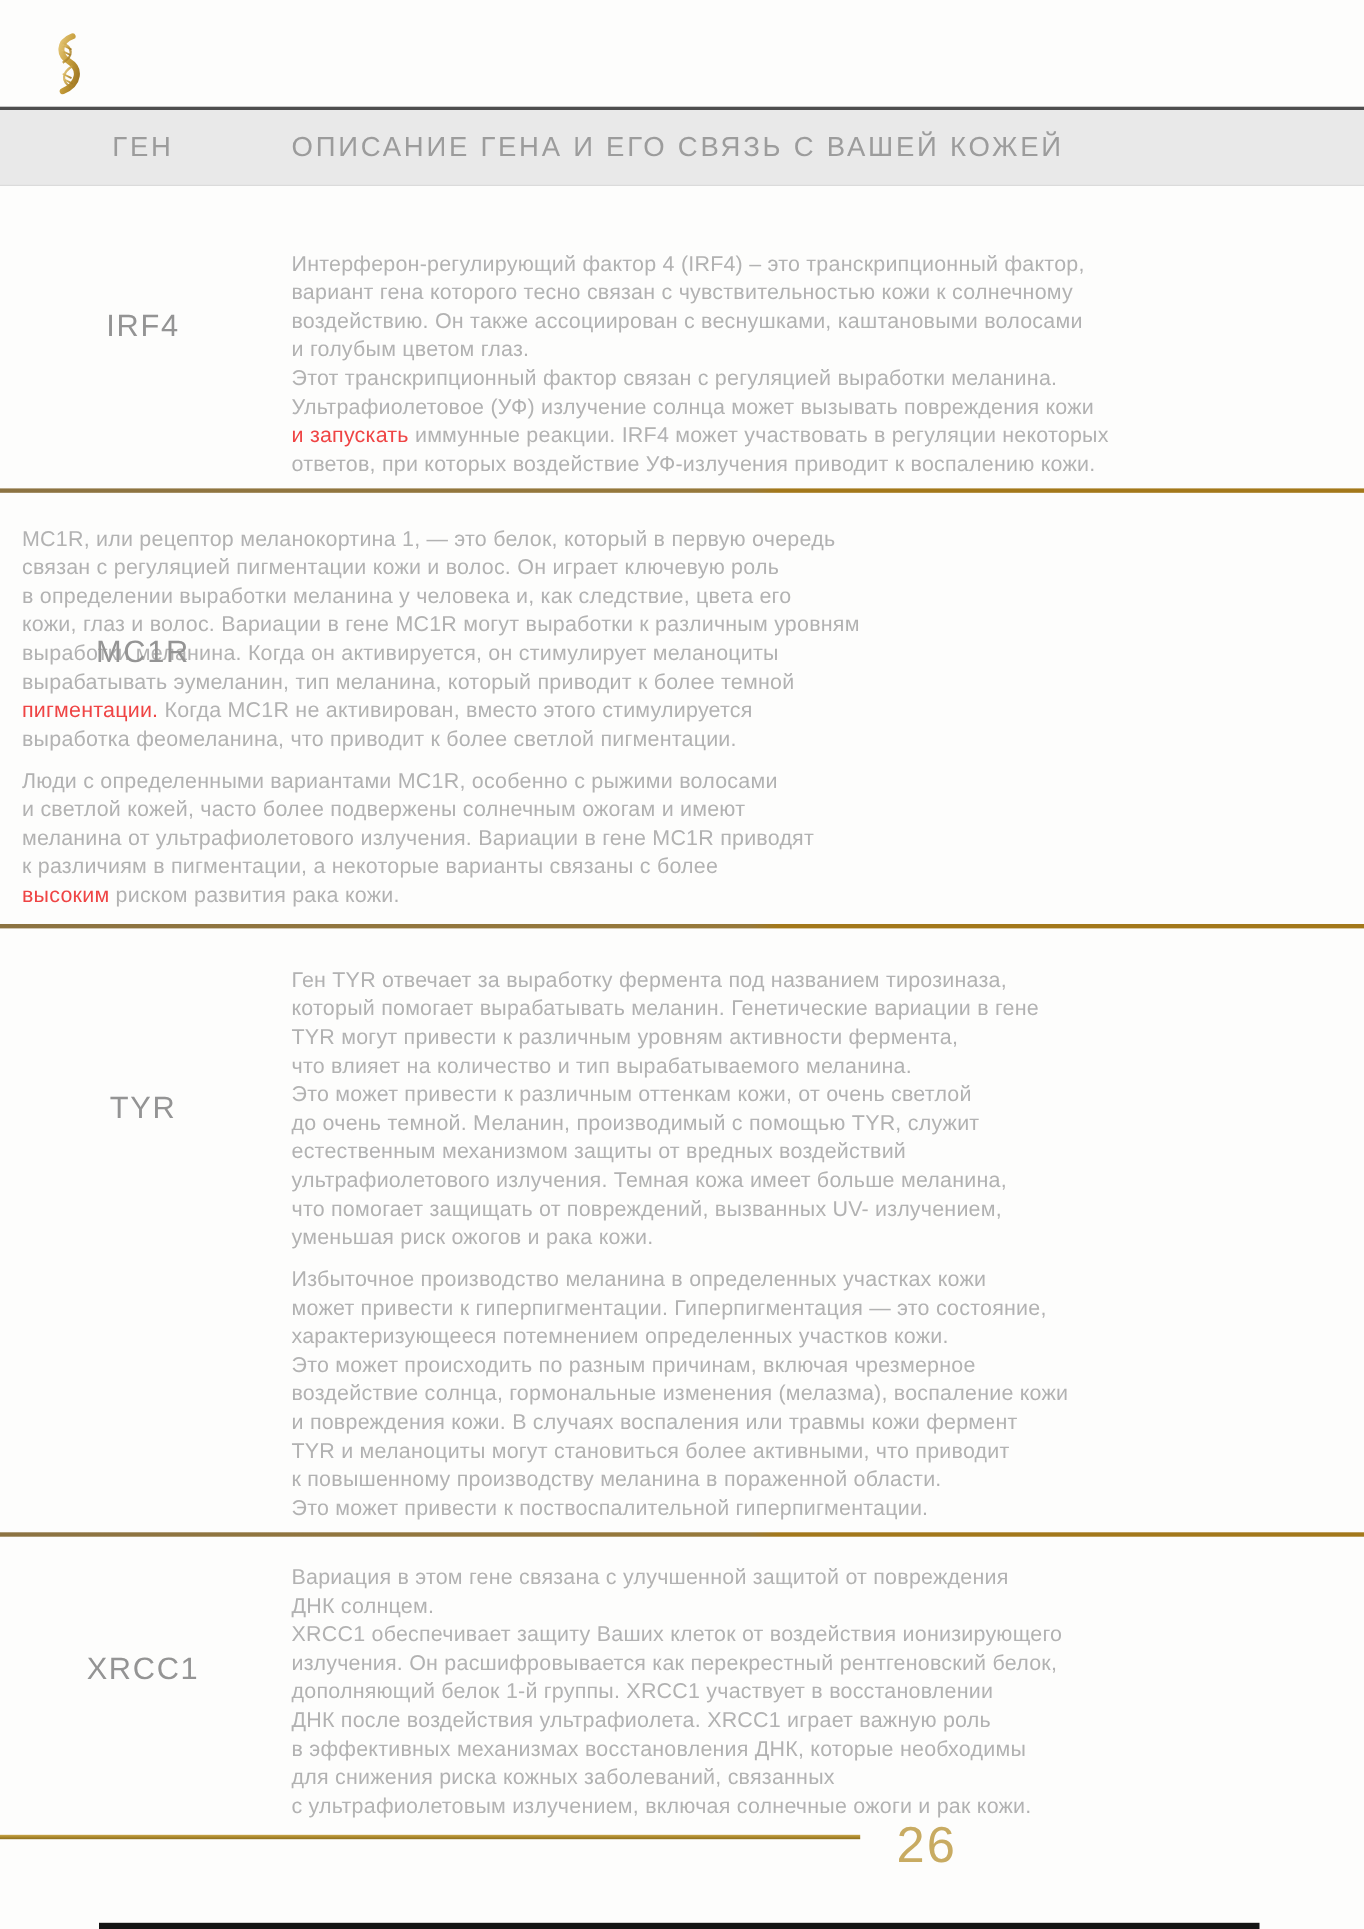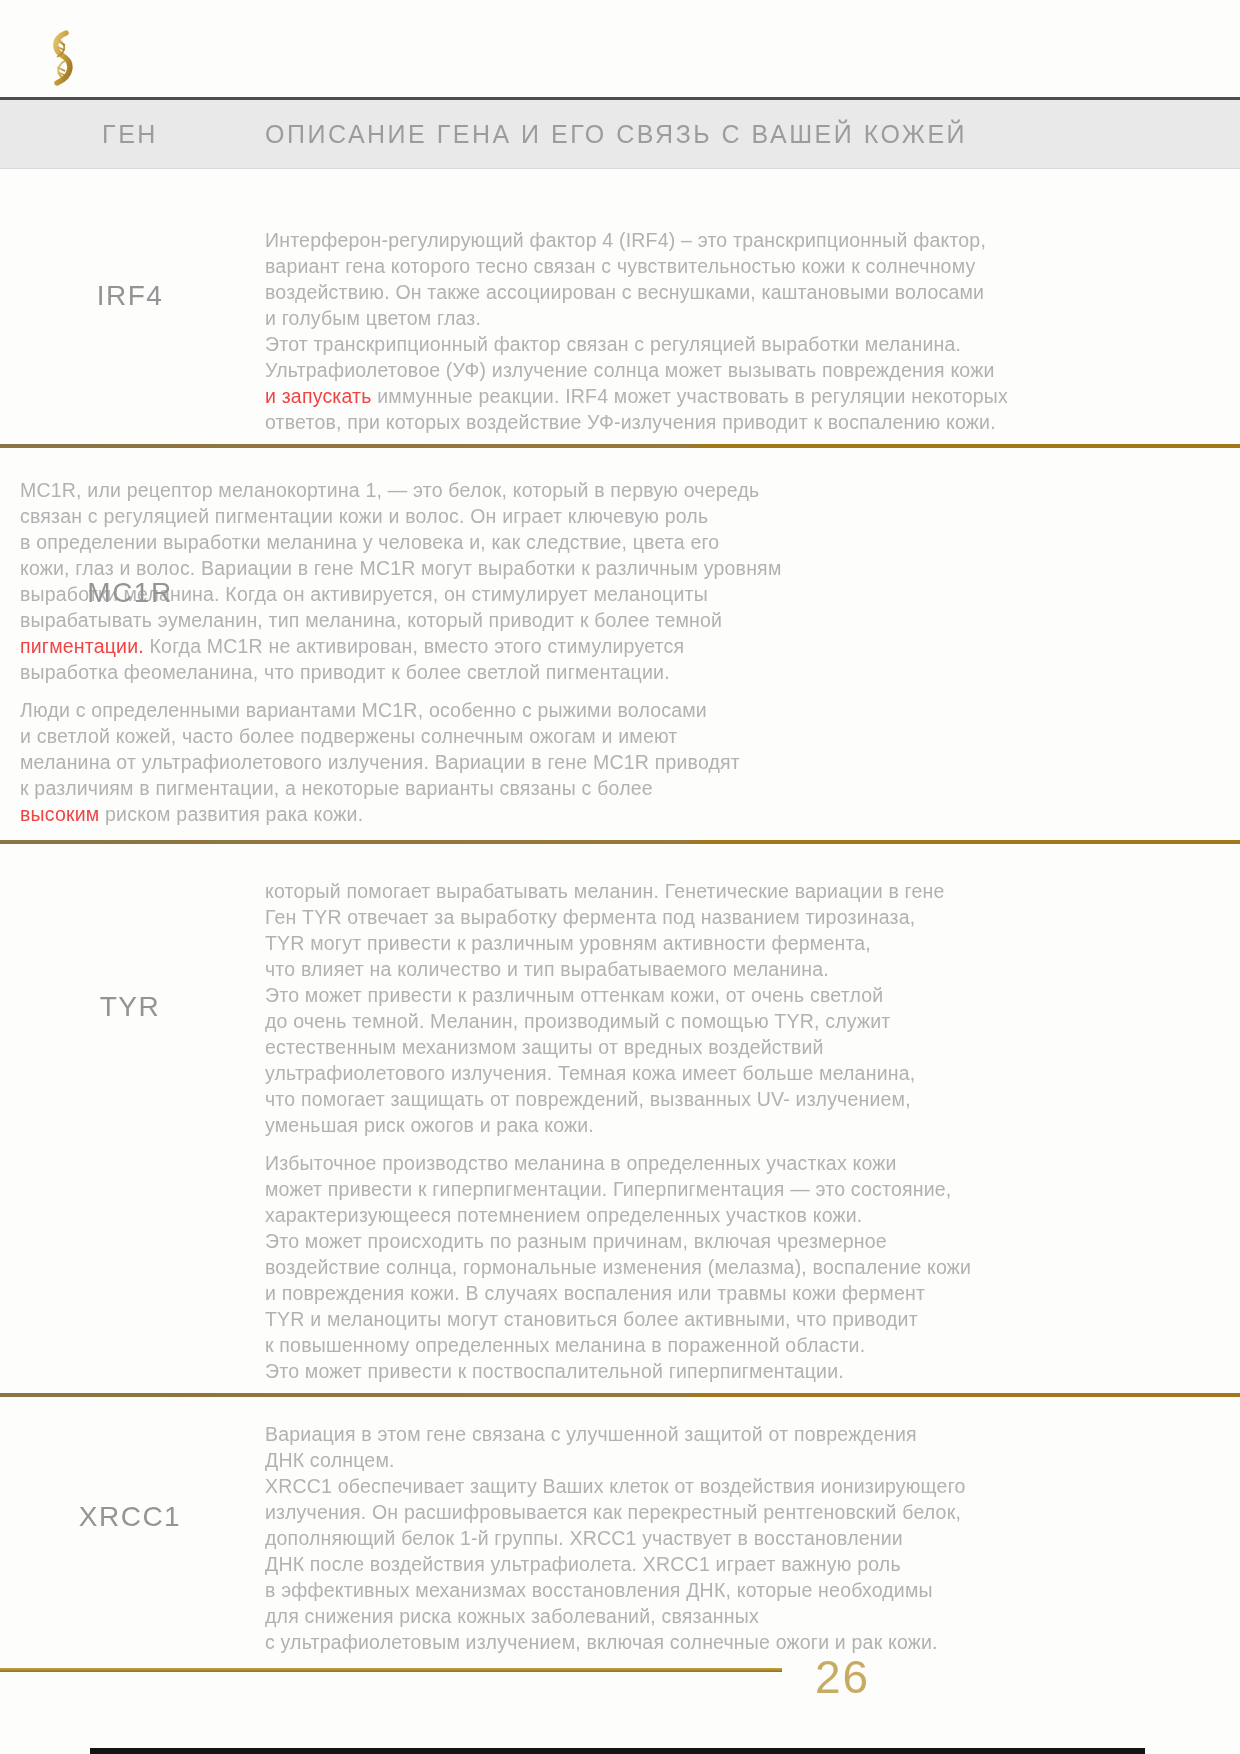--- a/index.html
+++ b/index.html
@@ -133,40 +133,40 @@
             <div class="line">к различиям в пигментации, а некоторые варианты связаны с более</div>
             <div class="line"><span class="b">высоким</span><span> риском развития рака кожи.</span></div>
           </div>
         </div>
   </div>
 
   <div class="row row-tyr">
     <div class="gene-cell">TYR</div>
     <div class="desc">
           <div class="para">
+            <div class="line">Ген TYR отвечает за выработку фермента под названием тирозиназа,</div>
             <div class="line">который помогает вырабатывать меланин. Генетические вариации в гене</div>
-            <div class="line">Ген TYR отвечает за выработку фермента под названием тирозиназа,</div>
             <div class="line">TYR могут привести к различным уровням активности фермента,</div>
             <div class="line">что влияет на количество и тип вырабатываемого меланина.</div>
             <div class="line">Это может привести к различным оттенкам кожи, от очень светлой</div>
             <div class="line">до очень темной. Меланин, производимый с помощью TYR, служит</div>
             <div class="line">естественным механизмом защиты от вредных воздействий</div>
             <div class="line">ультрафиолетового излучения. Темная кожа имеет больше меланина,</div>
             <div class="line">что помогает защищать от повреждений, вызванных UV- излучением,</div>
             <div class="line">уменьшая риск ожогов и рака кожи.</div>
           </div>
           <div class="para">
             <div class="line">Избыточное производство меланина в определенных участках кожи</div>
             <div class="line">может привести к гиперпигментации. Гиперпигментация — это состояние,</div>
             <div class="line">характеризующееся потемнением определенных участков кожи.</div>
             <div class="line">Это может происходить по разным причинам, включая чрезмерное</div>
             <div class="line">воздействие солнца, гормональные изменения (мелазма), воспаление кожи</div>
             <div class="line">и повреждения кожи. В случаях воспаления или травмы кожи фермент</div>
             <div class="line">TYR и меланоциты могут становиться более активными, что приводит</div>
-            <div class="line">к повышенному определенных меланина в пораженной области.</div>
+            <div class="line">к повышенному производству меланина в пораженной области.</div>
             <div class="line">Это может привести к поствоспалительной гиперпигментации.</div>
           </div>
         </div>
   </div>
 
   <div class="row row-xrcc1">
     <div class="gene-cell">XRCC1</div>
     <div class="desc">
           <div class="para">
             <div class="line">Вариация в этом гене связана с улучшенной защитой от повреждения</div>

